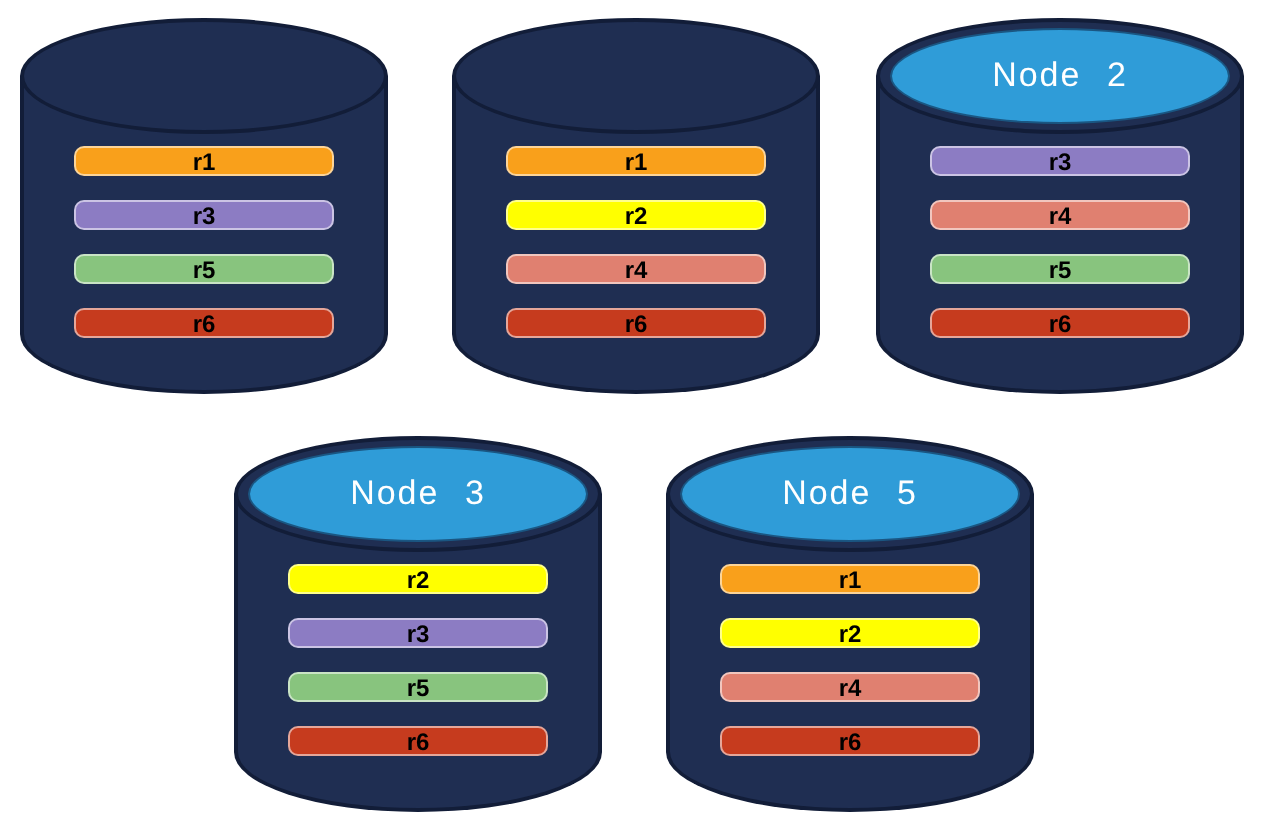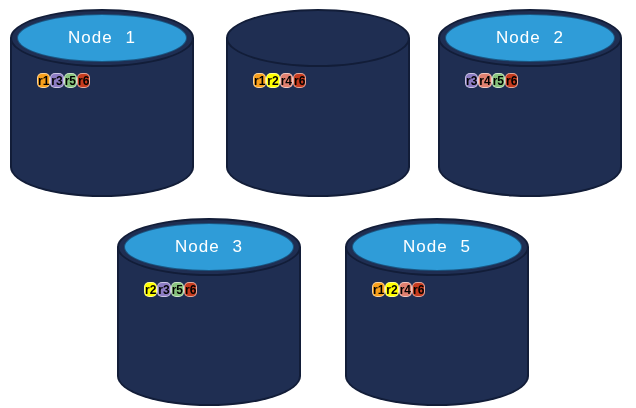--- a/index.html
+++ b/index.html
@@ -24,21 +24,21 @@
 
   .node {
     position: absolute;
     width: 184px;
     height: 188px;
   }
   .n1 { left: 10px;  top: 9px; }
   .n2 { left: 226px; top: 9px; }
   .n3 { left: 438px; top: 9px; }
   .n4 { left: 117px; top: 218px; }
-  .n5 { left: 345px; top: 218px; padding-left: 20px; }
+  .n5 { left: 333px; top: 218px; padding-left: 20px; }
 
   .cyl-body {
     position: absolute;
     left: 0; right: 0;
     top: 29px; bottom: 0;
     background: var(--body);
     border: 2px solid var(--outline);
     border-top: none;
     border-radius: 0 0 92px 92px / 0 0 30px 30px;
   }
@@ -69,21 +69,22 @@
     word-spacing: 7px;
     white-space: nowrap;
   }
 
   .bars {
     position: absolute;
     top: 64px;
     left: 27px;
     right: 27px;
     display: flex;
-    flex-direction: row;
+    flex-direction: column;
+    gap: 12px;
   }
   .bar {
     height: 15px;
     border-radius: 5px;
     border: 1px solid rgba(255, 255, 255, 0.55);
     display: flex;
     align-items: center;
     justify-content: center;
     color: var(--bartext);
     font-size: 12px;
@@ -92,23 +93,20 @@
   }
 </style>
 </head>
 <body>
 
 <div class="canvas">
 
   <div class="node n1">
     <div class="cyl-body"></div>
     <div class="cyl-top-outer"></div>
-    <div class="cyl-top-inner">
-      <span class="node-title">Node 1</span>
-    </div>
     <div class="bars">
       <div class="bar" style="background: rgb(249, 160, 27);">r1</div>
       <div class="bar" style="background: rgb(140, 124, 195);">r3</div>
       <div class="bar" style="background: rgb(136, 196, 126);">r5</div>
       <div class="bar" style="background: rgb(198, 59, 30);">r6</div>
     </div>
   </div>
 
   <div class="node n2">
     <div class="cyl-body"></div>

